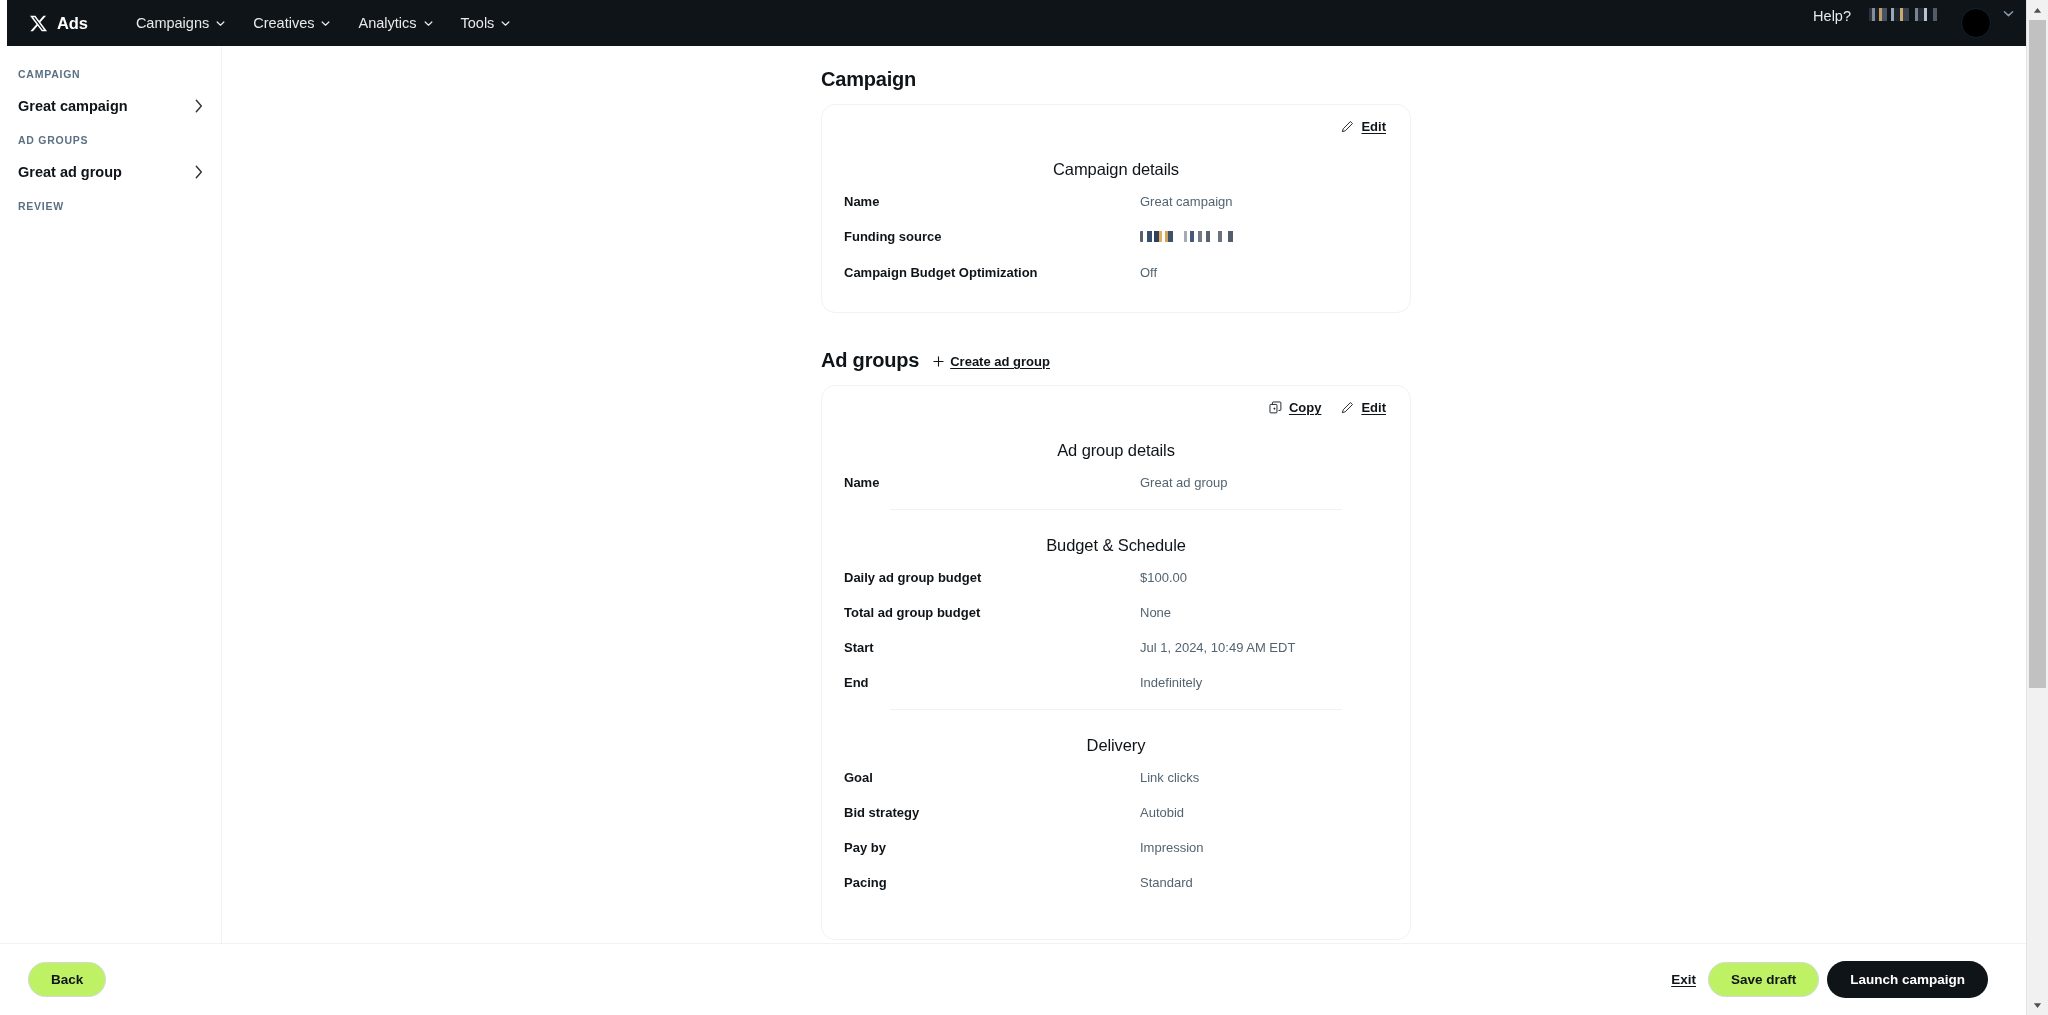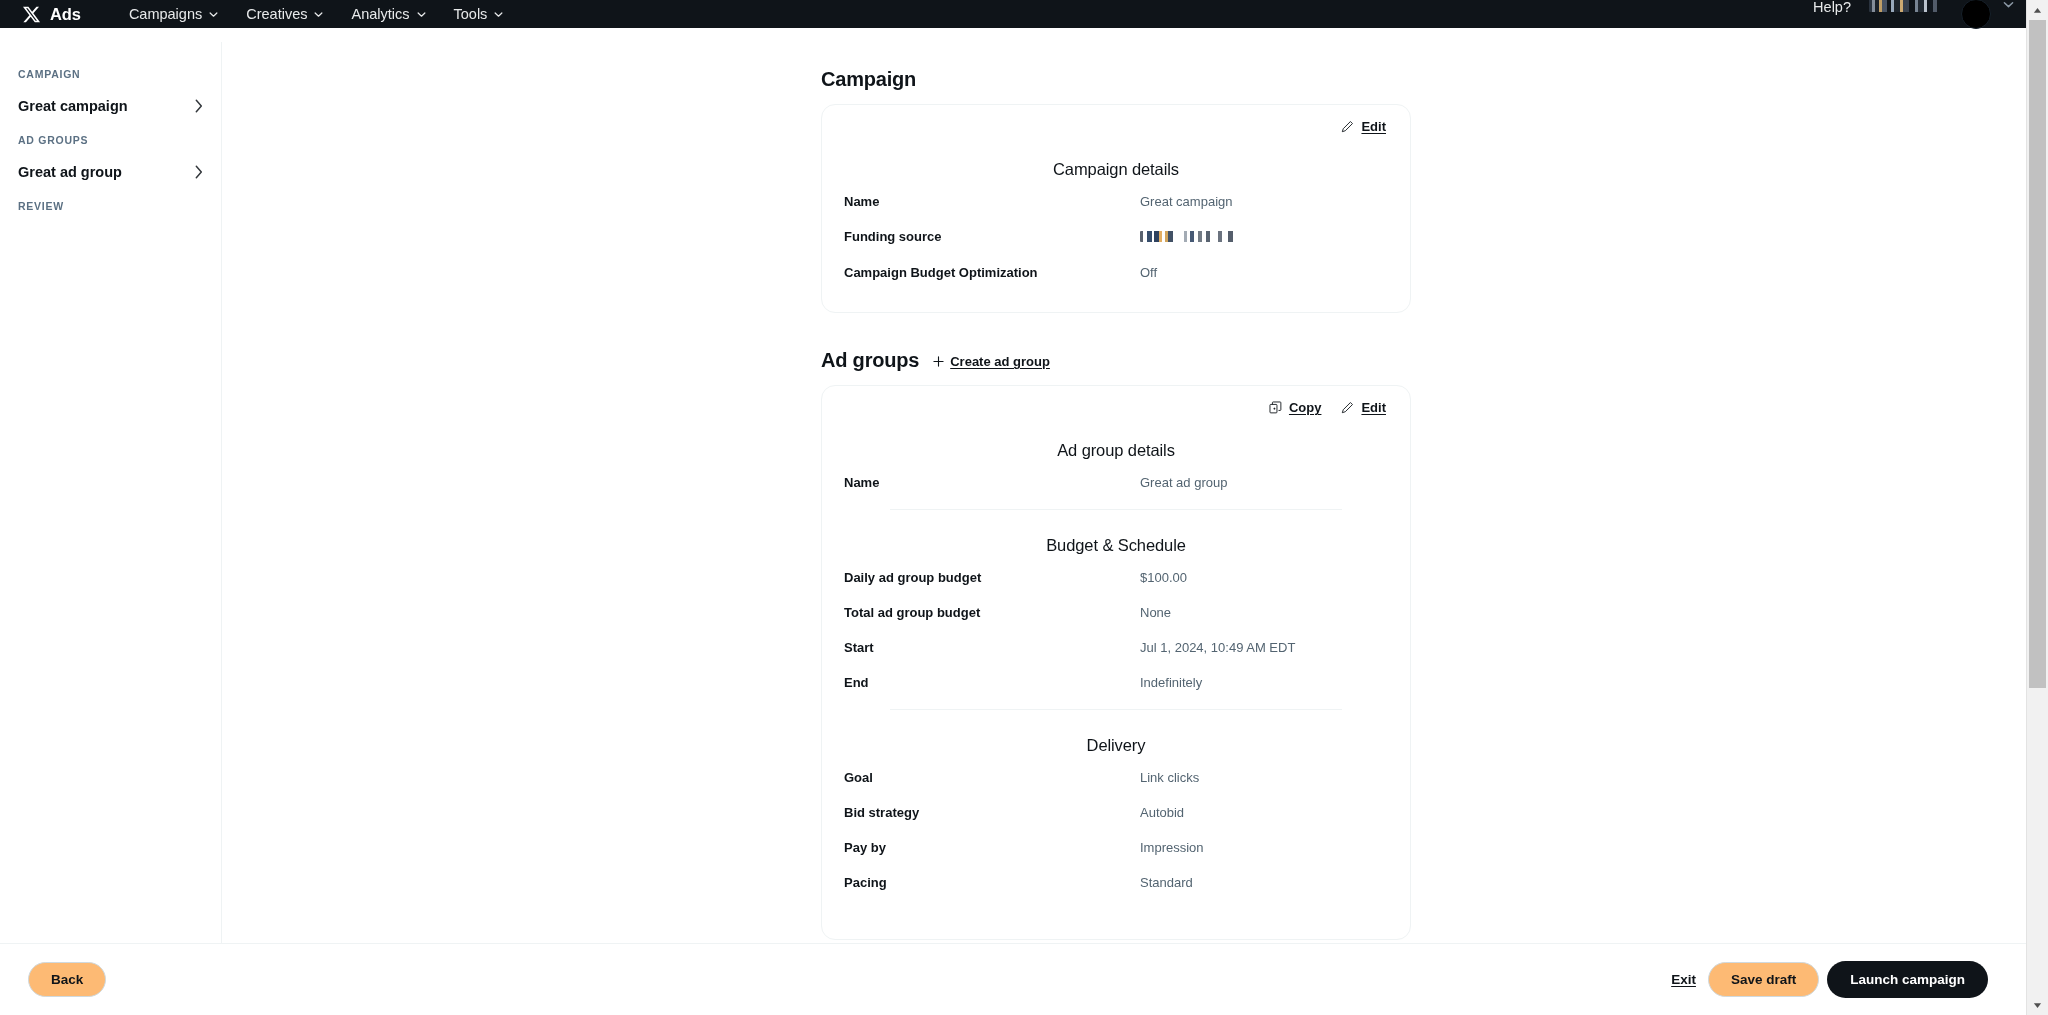--- a/index.html
+++ b/index.html
@@ -6,21 +6,21 @@
   html, body {
     width: 2048px; height: 1015px;
     overflow: hidden;
     font-family: "Liberation Sans", sans-serif;
     background: #ffffff;
     color: #0f1419;
   }
 
   
   .topnav {
-    position: absolute; top: 0; left: 0; right: 0; height: 28px;
+    position: absolute; top: 0; left: 7px; right: 0; height: 46px;
     background: #0f1419;
     display: flex; align-items: center;
     padding: 0 20px 0 18px;
     z-index: 40;
   }
   .brand { display: flex; align-items: center; gap: 9px; margin-right: 34px; padding-left: 4px;}
   .x-logo { width: 19px; height: 19px; display: block; }
   .brand-name { color: #ffffff; font-size: 16.5px; font-weight: 700; letter-spacing: -0.1px; }
 
   .nav-items { display: flex; align-items: center; gap: 0px; }
@@ -212,21 +212,21 @@
     position: absolute; left: 0; right: 22px; bottom: 0; height: 72px;
     background: #ffffff; border-top: 1px solid #eff3f4;
     display: flex; align-items: center; padding: 0 28px 0 28px;
     z-index: 30;
   }
   .btn {
     border-radius: 999px; font-size: 13.5px; font-weight: 700;
     cursor: pointer; white-space: nowrap; border: 1px solid transparent;
     font-family: "Liberation Sans", sans-serif;
   }
-  .btn-outline { background:#fdba74; border:1px solid #cfd9de; color:#0f1419; padding: 9px 22px; }
+  .btn-outline { background:#bef264; border:1px solid #cfd9de; color:#0f1419; padding: 9px 22px; }
   .btn-dark { background:#0f1419; color:#ffffff; padding: 10px 22px; }
   .footer-right { margin-left:auto; display:flex; align-items:center; gap: 8px; padding-right: 10px; justify-content: center;}
   .exit-link {
     font-size: 13.5px; font-weight: 700; color: #0f1419; cursor: pointer;
     text-decoration: underline; text-underline-offset: 2px; padding: 6px 4px;
   }
 
   
   .scrollbar {
     position: absolute; top: 0; right: 0; width: 22px; bottom: 0;

